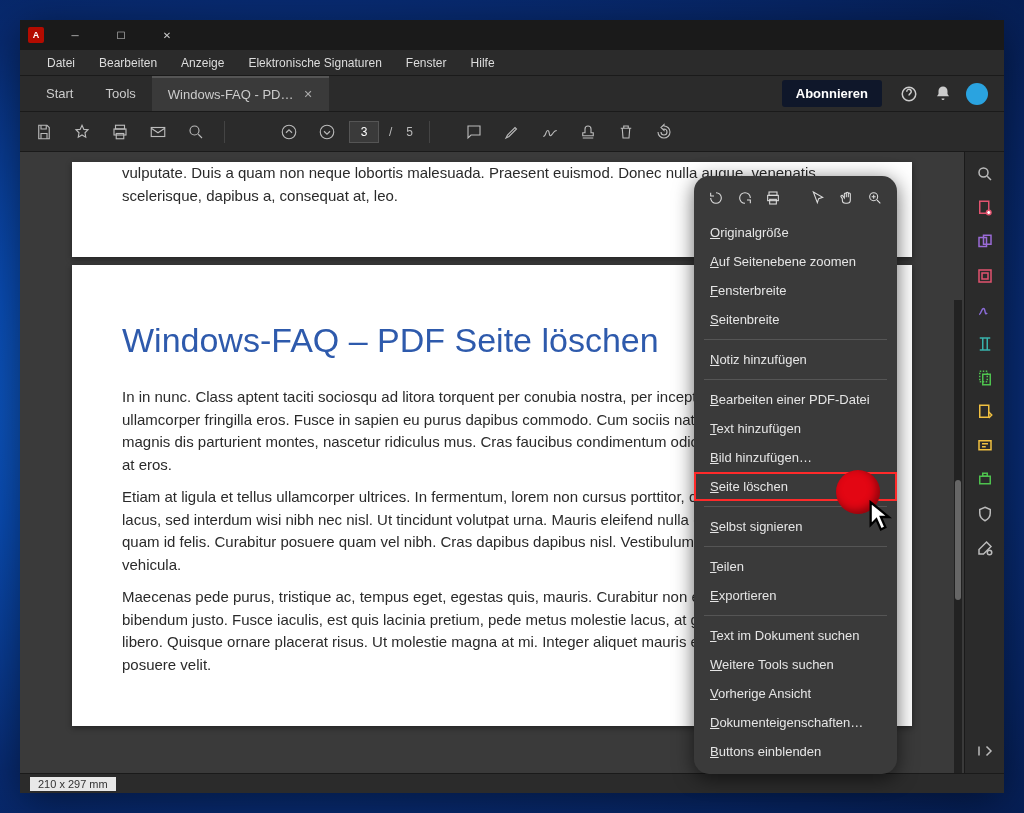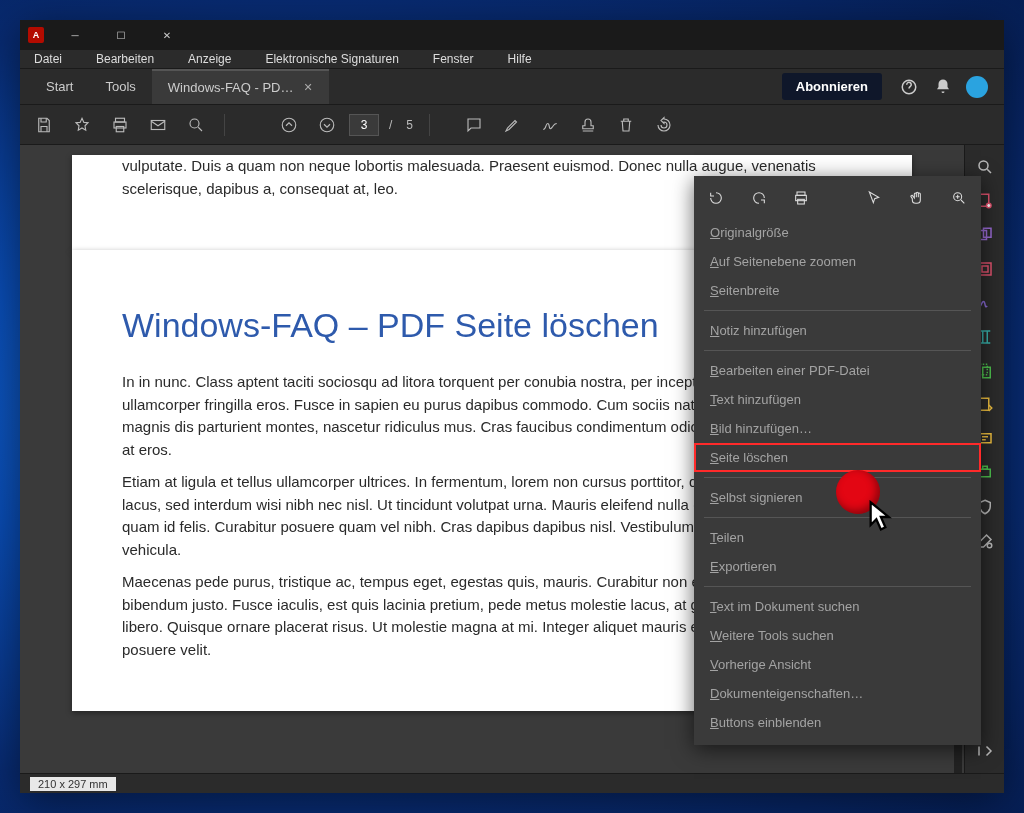--- a/index.html
+++ b/index.html
@@ -8,47 +8,47 @@
 .wallpaper::before { content:""; position:absolute; inset:0; background:
   radial-gradient(circle at 50% 50%, transparent 30%, rgba(255,255,255,0.05) 31%, transparent 32%),
   radial-gradient(circle at 50% 50%, transparent 40%, rgba(255,255,255,0.04) 41%, transparent 42%);
 }
 .app-window { position: absolute; left: 20px; top: 20px; width: 984px; height: 773px; background: #2b2b2b; box-shadow: 0 8px 40px rgba(0,0,0,0.5); display: flex; flex-direction: column; }
 .titlebar { height: 30px; background: #1a1a1a; display: flex; align-items: center; color: #ccc; font-size: 12px; }
 .titlebar .icon { width: 16px; height: 16px; margin: 0 8px; background: #b30b00; border-radius: 2px; display: flex; align-items: center; justify-content: center; color: #fff; font-size: 9px; font-weight: bold; }
 .titlebar .title { flex: 1; }
 .win-controls { display: flex; }
 .win-btn { width: 46px; height: 30px; display: flex; align-items: center; justify-content: center; color: #ccc; font-size: 10px; }
-.menubar { height: 19px; background: #2b2b2b; display: flex; align-items: center; padding: 0 6px; color: #ddd; font-size: 12px; gap: 18px; border-bottom: 1px solid #1a1a1a;}
+.menubar { height: 26px; background: #2b2b2b; display: flex; align-items: center; padding: 0 19px; color: #ddd; font-size: 12px; gap: 8px; border-bottom: 1px solid #1a1a1a;}
 .menubar .menu-item { padding: 3px 8px; }
 .tabbar { height: 36px; background: #2b2b2b; display: flex; align-items: stretch; padding: 0 10px; gap: 0; border-bottom: 1px solid #1a1a1a; justify-content: center;}
 .tabbar .tab { display: flex; align-items: center; padding: 0 16px; color: #ccc; font-size: 13px; }
 .tabbar .tab.active { background: #3a3a3a; border-top: 2px solid #555;}
 .tabbar .tab .close-x { margin-left: 10px; font-size: 11px; color: #aaa;}
 .tabbar .spacer { flex: 1; }
 .subscribe { background: #0f172a; color: #fff; font-weight: 600; font-size: 13px; padding: 6px 14px; border-radius: 3px; align-self: center; margin-right: 10px; }
 .hdr-icon { width: 34px; display: flex; align-items: center; justify-content: center; color: #ccc; font-size: 16px; }
 .toolbar { height: 40px; background: #2b2b2b; display: flex; align-items: center; padding: 0 8px; gap: 6px; color: #ccc; border-bottom: 1px solid #1a1a1a;}
 .tbtn { width: 32px; height: 32px; display: flex; align-items: center; justify-content: center; font-size: 16px; color: #bbb;}
 .tbtn svg { width: 18px; height: 18px; fill: none; stroke: #bbb; stroke-width: 1.5; }
 .page-input { width: 30px; height: 22px; background: #3a3a3a; color: #fff; text-align: center; border: 1px solid #555; font-size: 12px;}
 .page-total { font-size: 12px; color: #bbb; padding: 0 4px; }
 .tsep { width: 1px; height: 22px; background: #444; margin: 0 6px; }
 .content-area { flex: 1; display: flex; background: #3a3a3a; position: relative; overflow: hidden;}
 .doc-scroll { flex: 1; overflow: auto; background: #3a3a3a; padding: 0 40px; position: relative;}
-.page { background: #fff; margin: 0 auto; width: 840px; box-shadow: 0 2px 6px rgba(0,0,0,0.4); padding: 20px 50px 40px; color: #2a2a2a; font-size: 15px; line-height: 1.5; font-family: Calibri, Arial, sans-serif;}
+.page { background: #fff; margin: 8px auto; width: 840px; box-shadow: 0 2px 6px rgba(0,0,0,0.4); padding: 20px 50px 40px; color: #2a2a2a; font-size: 15px; line-height: 1.5; font-family: Calibri, Arial, sans-serif;}
 .page.partial-top { margin-top: 0; padding-top: 0; }
 .page h1 { color: #2e5aac; font-size: 34px; font-weight: 400; margin: 30px 0 20px; }
 .page p { margin: 10px 0; }
 .right-rail { width: 40px; background: #2b2b2b; display: flex; flex-direction: column; align-items: center; padding: 6px 0; gap: 2px; border-left: 1px solid #1a1a1a;}
 .rbtn { width: 32px; height: 32px; display: flex; align-items: center; justify-content: center; }
 .rbtn svg { width: 18px; height: 18px; }
 .statusbar { height: 20px; background: #2b2b2b; color: #aaa; font-size: 11px; display: flex; align-items: center; padding: 0 10px; border-top: 1px solid #1a1a1a;}
 .statusbar .dim-box { background: #e8e8e8; color:#333; padding: 1px 8px; font-size: 11px;}
-.context-menu { position: absolute; left: 694px; top: 176px; width: 287px; background: #3a3a3a; box-shadow: 0 4px 20px rgba(0,0,0,0.6); padding: 6px 0 8px; z-index: 50; font-size: 13px; color: #a3a3a3;}
+.context-menu { position: absolute; left: 694px; top: 176px; width: 203px; background: #3a3a3a; box-shadow: 0 4px 20px rgba(0,0,0,0.6); padding: 6px 0 8px; z-index: 50; font-size: 13px; color: #e5e5e5; border-radius: 15px;}
 .context-menu .cm-iconrow { display: flex; align-items: center; justify-content: space-between; padding: 4px 10px 8px; }
 .context-menu .cm-icon { width: 24px; height: 24px; display: flex; align-items: center; justify-content: center; color: #ddd;}
 .context-menu .cm-icon svg { width: 16px; height: 16px; stroke: #ddd; fill: none; stroke-width: 1.6;}
 .context-menu .cm-item { padding: 7px 16px; cursor: default; }
 .context-menu .cm-item.highlight { outline: 2px solid #ff2a2a; outline-offset: -2px; }
 .context-menu .cm-sep { height: 1px; background: #555; margin: 5px 10px; }
 .context-menu .cm-item .u { text-decoration: underline; }
 .red-circle { position: absolute; left: 836px; top: 470px; width: 44px; height: 44px; background: #e30613; border-radius: 50%; box-shadow: inset -3px -3px 8px rgba(0,0,0,0.4); z-index: 55;}
 .cursor-arrow { position: absolute; left: 868px; top: 500px; z-index: 60; }
 .cursor-arrow svg { width: 28px; height: 34px; }
@@ -324,20 +324,21 @@
     <div class="cm-icon">
         <svg viewBox="0 0 24 24" stroke="#2aa3e0">
           <circle cx="10" cy="10" r="6"></circle>
           <path d="M15 15l5 5M7 10h6M10 7v6"></path>
         </svg>
       </div>
   </div>
   <div id="cm-items">
       <div class="cm-item"><span class="u">O</span>riginalgröße</div>
       <div class="cm-item"><span class="u">A</span>uf Seitenebene zoomen</div>
+      <div class="cm-item"><span class="u">F</span>ensterbreite</div>
       <div class="cm-item"><span class="u">S</span>eitenbreite</div>
       <div class="cm-sep"></div>
       <div class="cm-item"><span class="u">N</span>otiz hinzufügen</div>
       <div class="cm-sep"></div>
       <div class="cm-item"><span class="u">B</span>earbeiten einer PDF-Datei</div>
       <div class="cm-item"><span class="u">T</span>ext hinzufügen</div>
       <div class="cm-item"><span class="u">B</span>ild hinzufügen…</div>
       <div class="cm-item highlight"><span class="u">S</span>eite löschen</div>
       <div class="cm-sep"></div>
       <div class="cm-item"><span class="u">S</span>elbst signieren</div>

